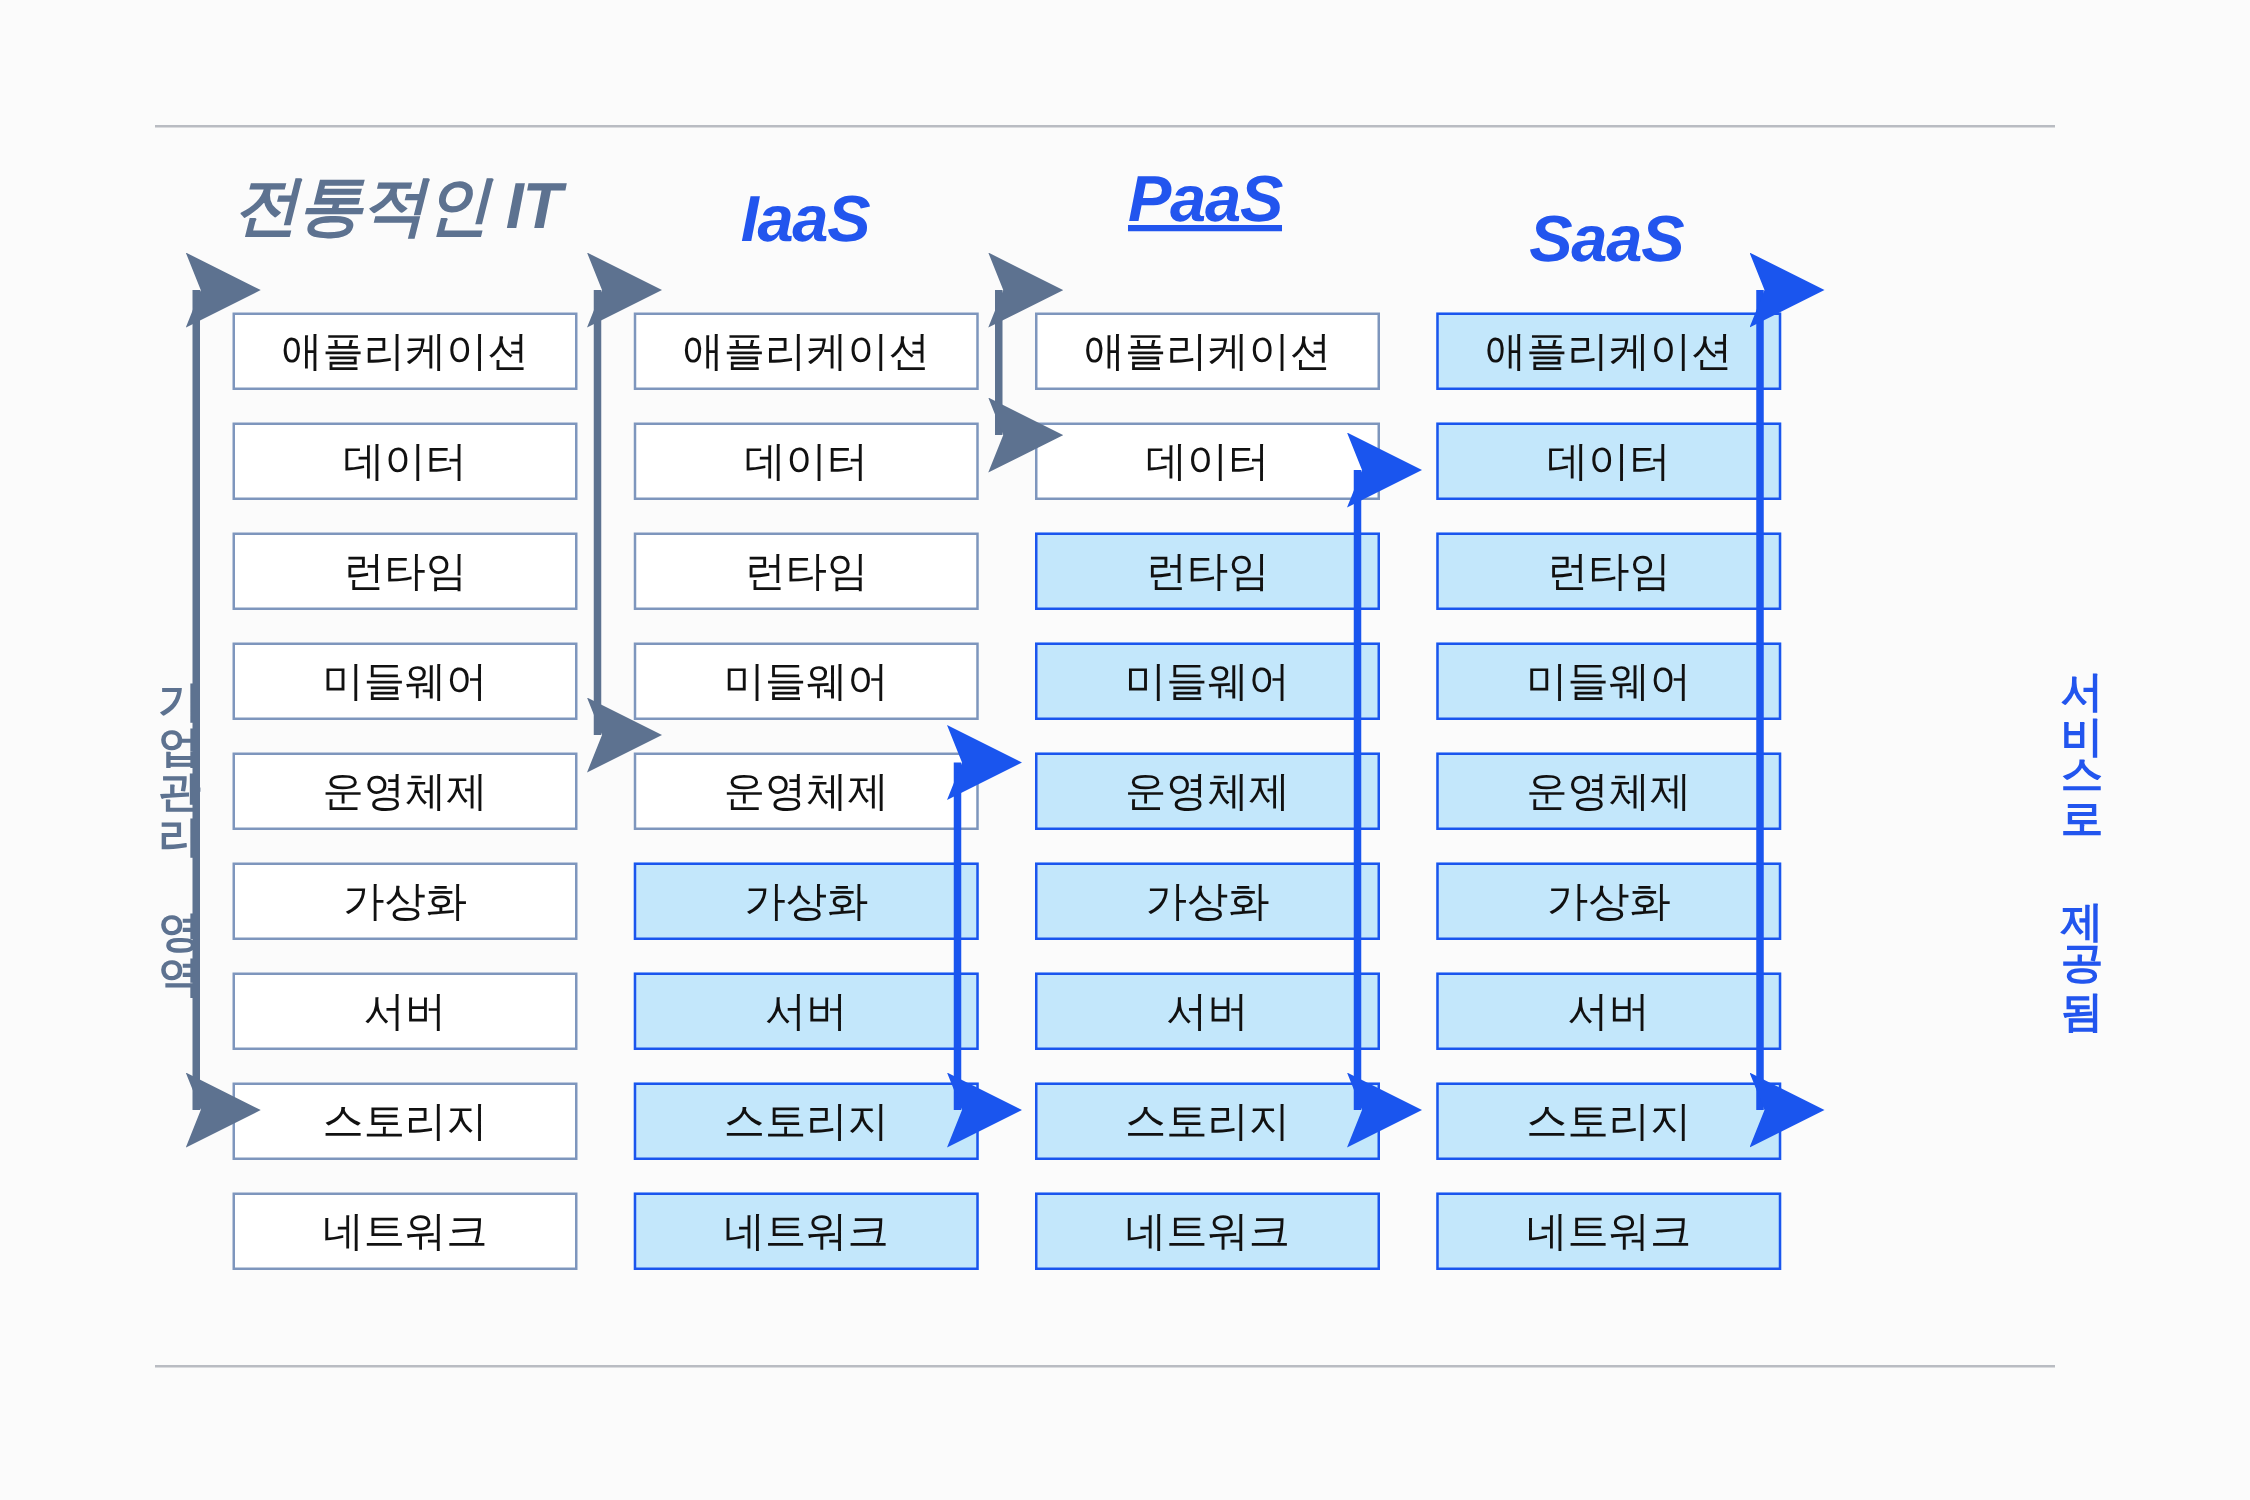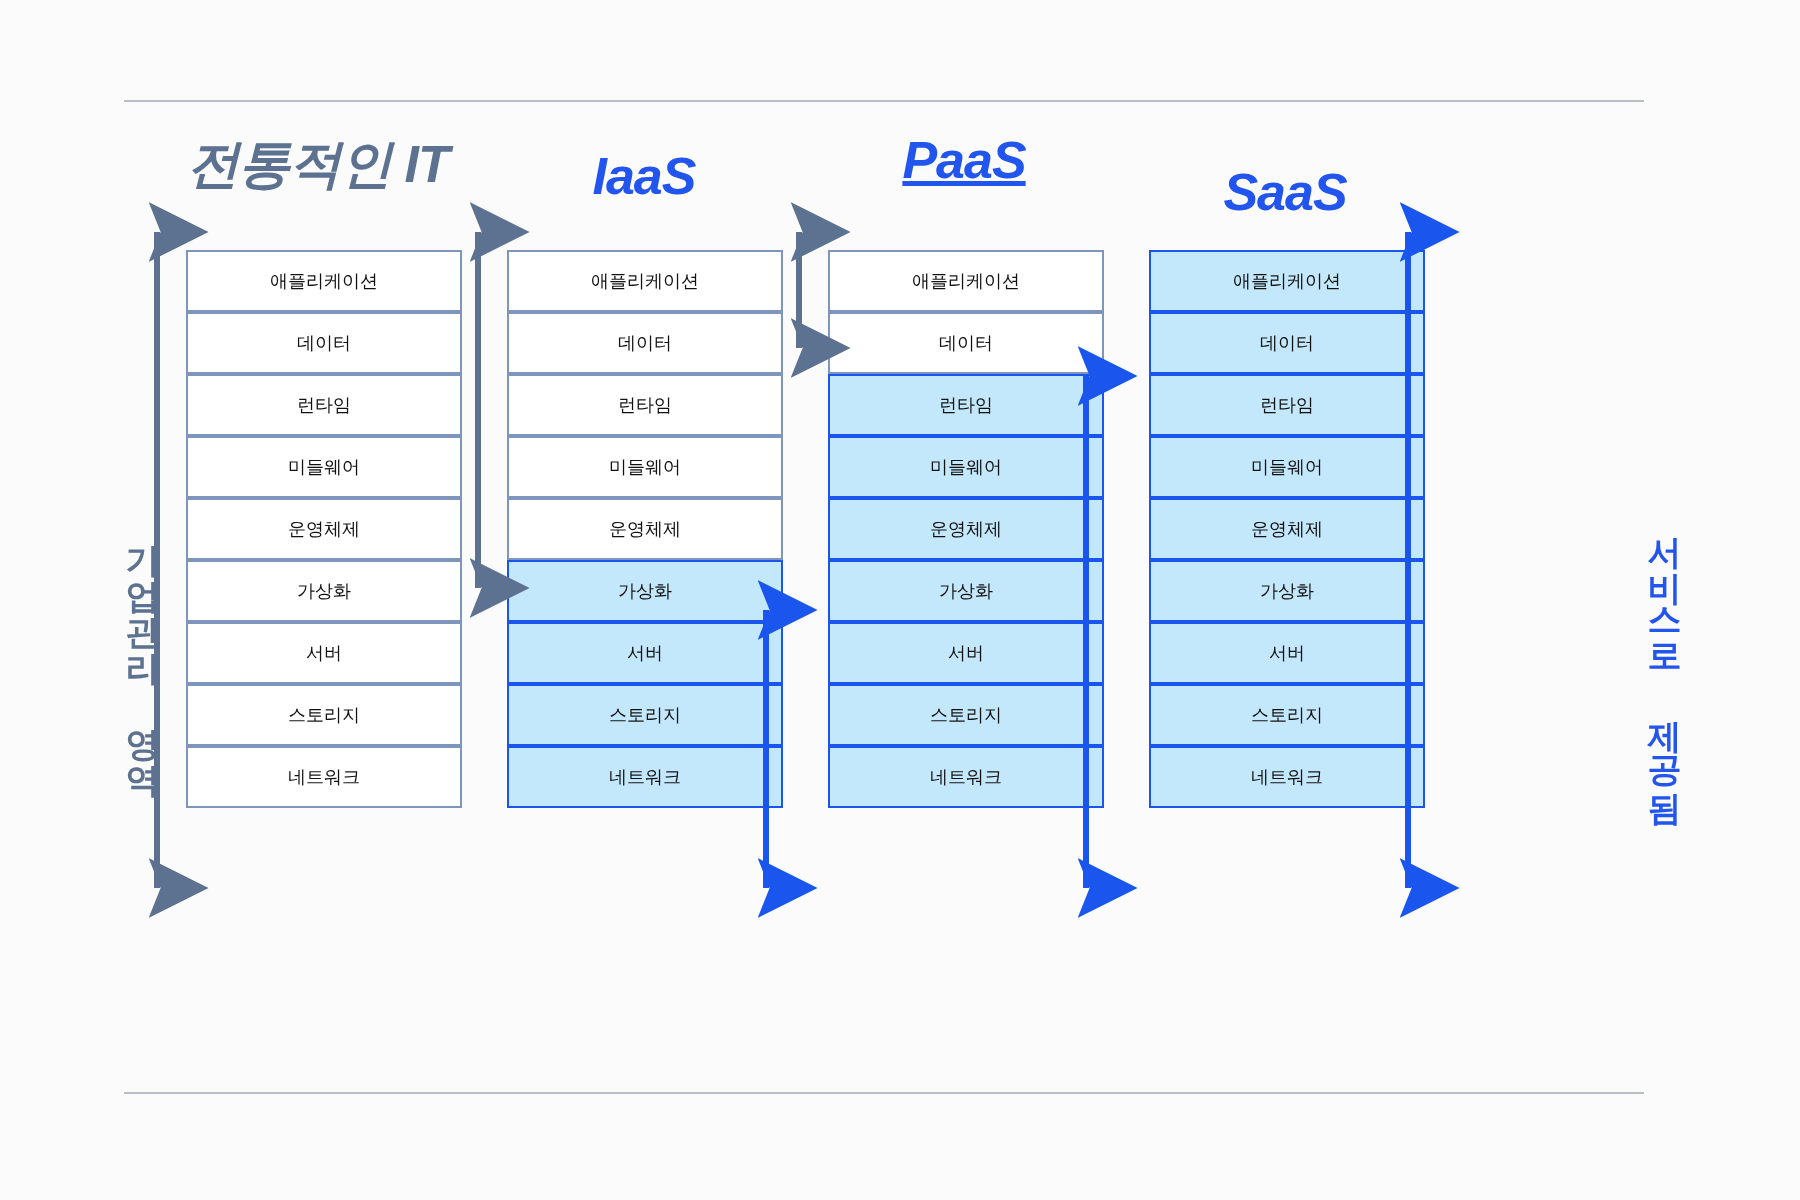--- a/index.html
+++ b/index.html
@@ -24,23 +24,24 @@
     letter-spacing:-1px;
     white-space:nowrap;
     text-align:center;
   }
   .col-title.trad{color:#5d7290;}
   .col-title.cloud{color:#2255ee;}
 
   .col{position:absolute;top:250px;width:276px;}
   .box{
     height:62px;
+    margin-bottom:26px;
     box-sizing:border-box;
     display:flex;align-items:center;justify-content:center;
-    font-size:18px;
+    font-size:33px;
     color:#111;
     background:#ffffff;
     border:2px solid #7e96bd;
   }
   .box.filled{
     background:#c3e7fb;
     border:2px solid #1a55ee;
   }
 
   

